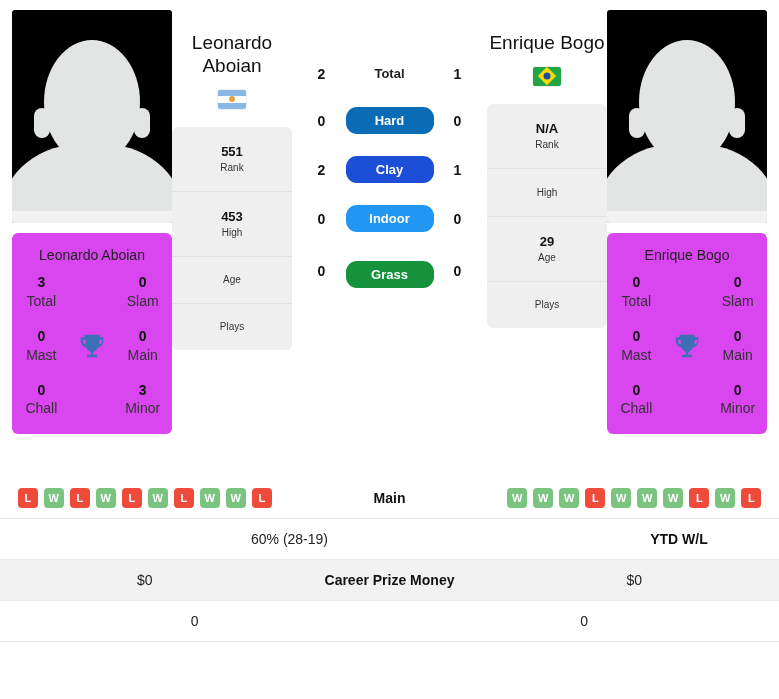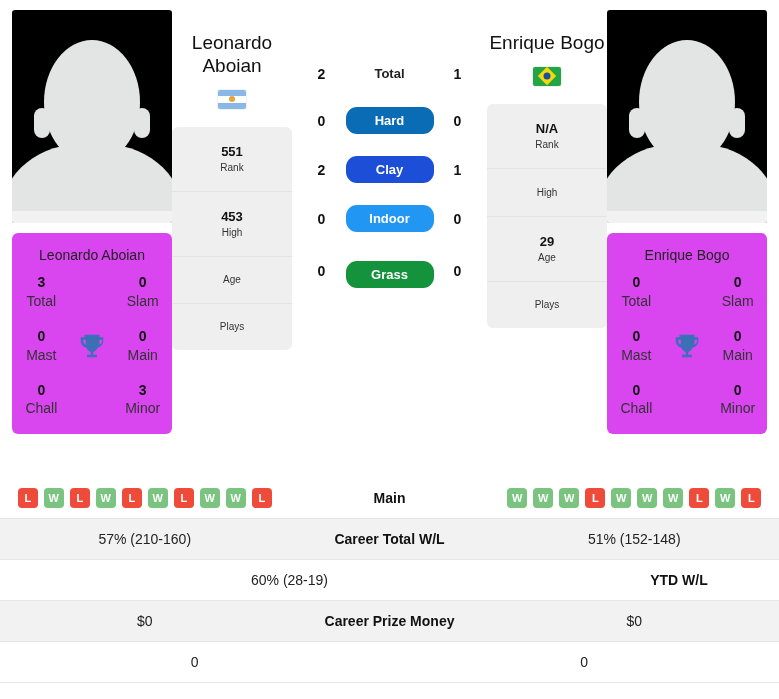--- a/index.html
+++ b/index.html
@@ -442,25 +442,20 @@
           <div class="fbadge fb-l">L</div>
           <div class="fbadge fb-w">W</div>
           <div class="fbadge fb-w">W</div>
           <div class="fbadge fb-w">W</div>
           <div class="fbadge fb-l">L</div>
           <div class="fbadge fb-w">W</div>
           <div class="fbadge fb-l">L</div>
         </div>
       </div>
     </div>
-    <div class="trow alt">
-      <div class="tcell-l">57% (210-160)</div>
-      <div class="tcell-m">Career Total W/L</div>
-      <div class="tcell-r">51% (152-148)</div>
-    </div>
     <div class="trow">
       <div class="tcell-l">60% (28-19)</div>
       <div class="tcell-m">YTD W/L</div>
     </div>
     <div class="trow alt">
       <div class="tcell-l">$0</div>
       <div class="tcell-m">Career Prize Money</div>
       <div class="tcell-r">$0</div>
     </div>
     <div class="trow">

